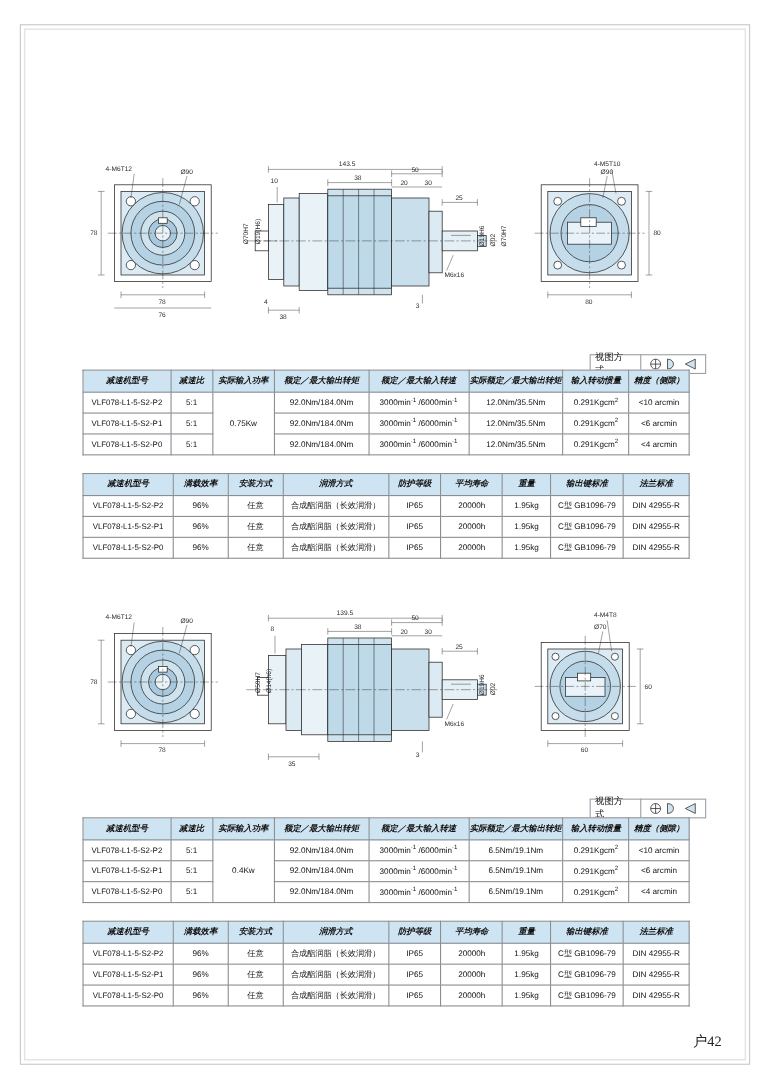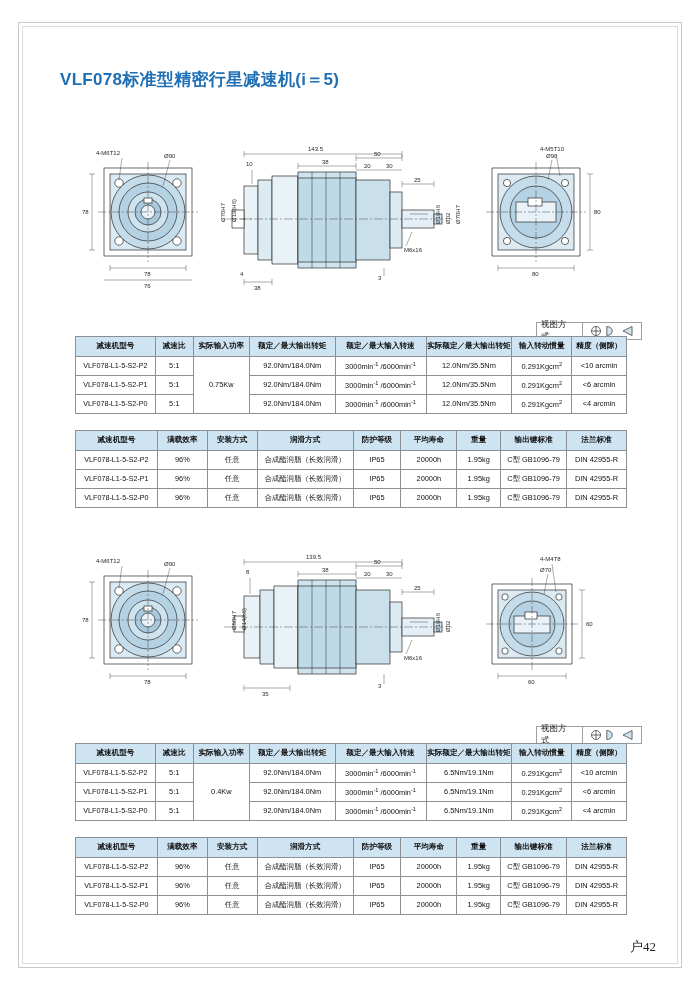--- a/index.html
+++ b/index.html
@@ -78,41 +78,41 @@
     height: 19px;
     line-height: 1.15;
     font-weight: normal;
     white-space: nowrap;
   }
   table.spec thead th {
     background: #cfe4f2;
     font-weight: bold;
     height: 20px;
     font-size: 7.6px;
+    font-style: italic;
   }
   table.spec td.model { font-size: 7.2px; }
   sup.u { font-size: 5.6px; vertical-align: super; }
 
   .pagenum {
     position: absolute;
     right: 44px; bottom: 34px;
     font-size: 13px;
     color: #222;
     font-family: "Liberation Serif", serif;
   }
 </style>
 </head>
 <body>
 
 <div class="page">
 
   <div class="border-outer"></div>
   <div class="border-inner"></div>
 
-  <div class="title">VLF078标准型精密行星减速机(i＝5)</div>
 
   <div class="draw-block dblock1">
     <svg class="dwg" width="700" height="200" viewBox="0 0 700 200">
       <g stroke="#2b2b2b" fill="none" stroke-width="0.7" font-family="Liberation Sans, sans-serif" font-size="6">
 
         <rect x="104" y="28" width="88" height="88" fill="#ffffff"></rect>
         <rect x="110" y="34" width="76" height="76" fill="#dbeaf3" stroke="#2b2b2b"></rect>
         <circle cx="148" cy="72" r="37" fill="#c5dceb"></circle>
         <circle cx="148" cy="72" r="29" fill="#b5d2e4"></circle>
         <circle cx="148" cy="72" r="20" fill="#cfe3ee"></circle>

